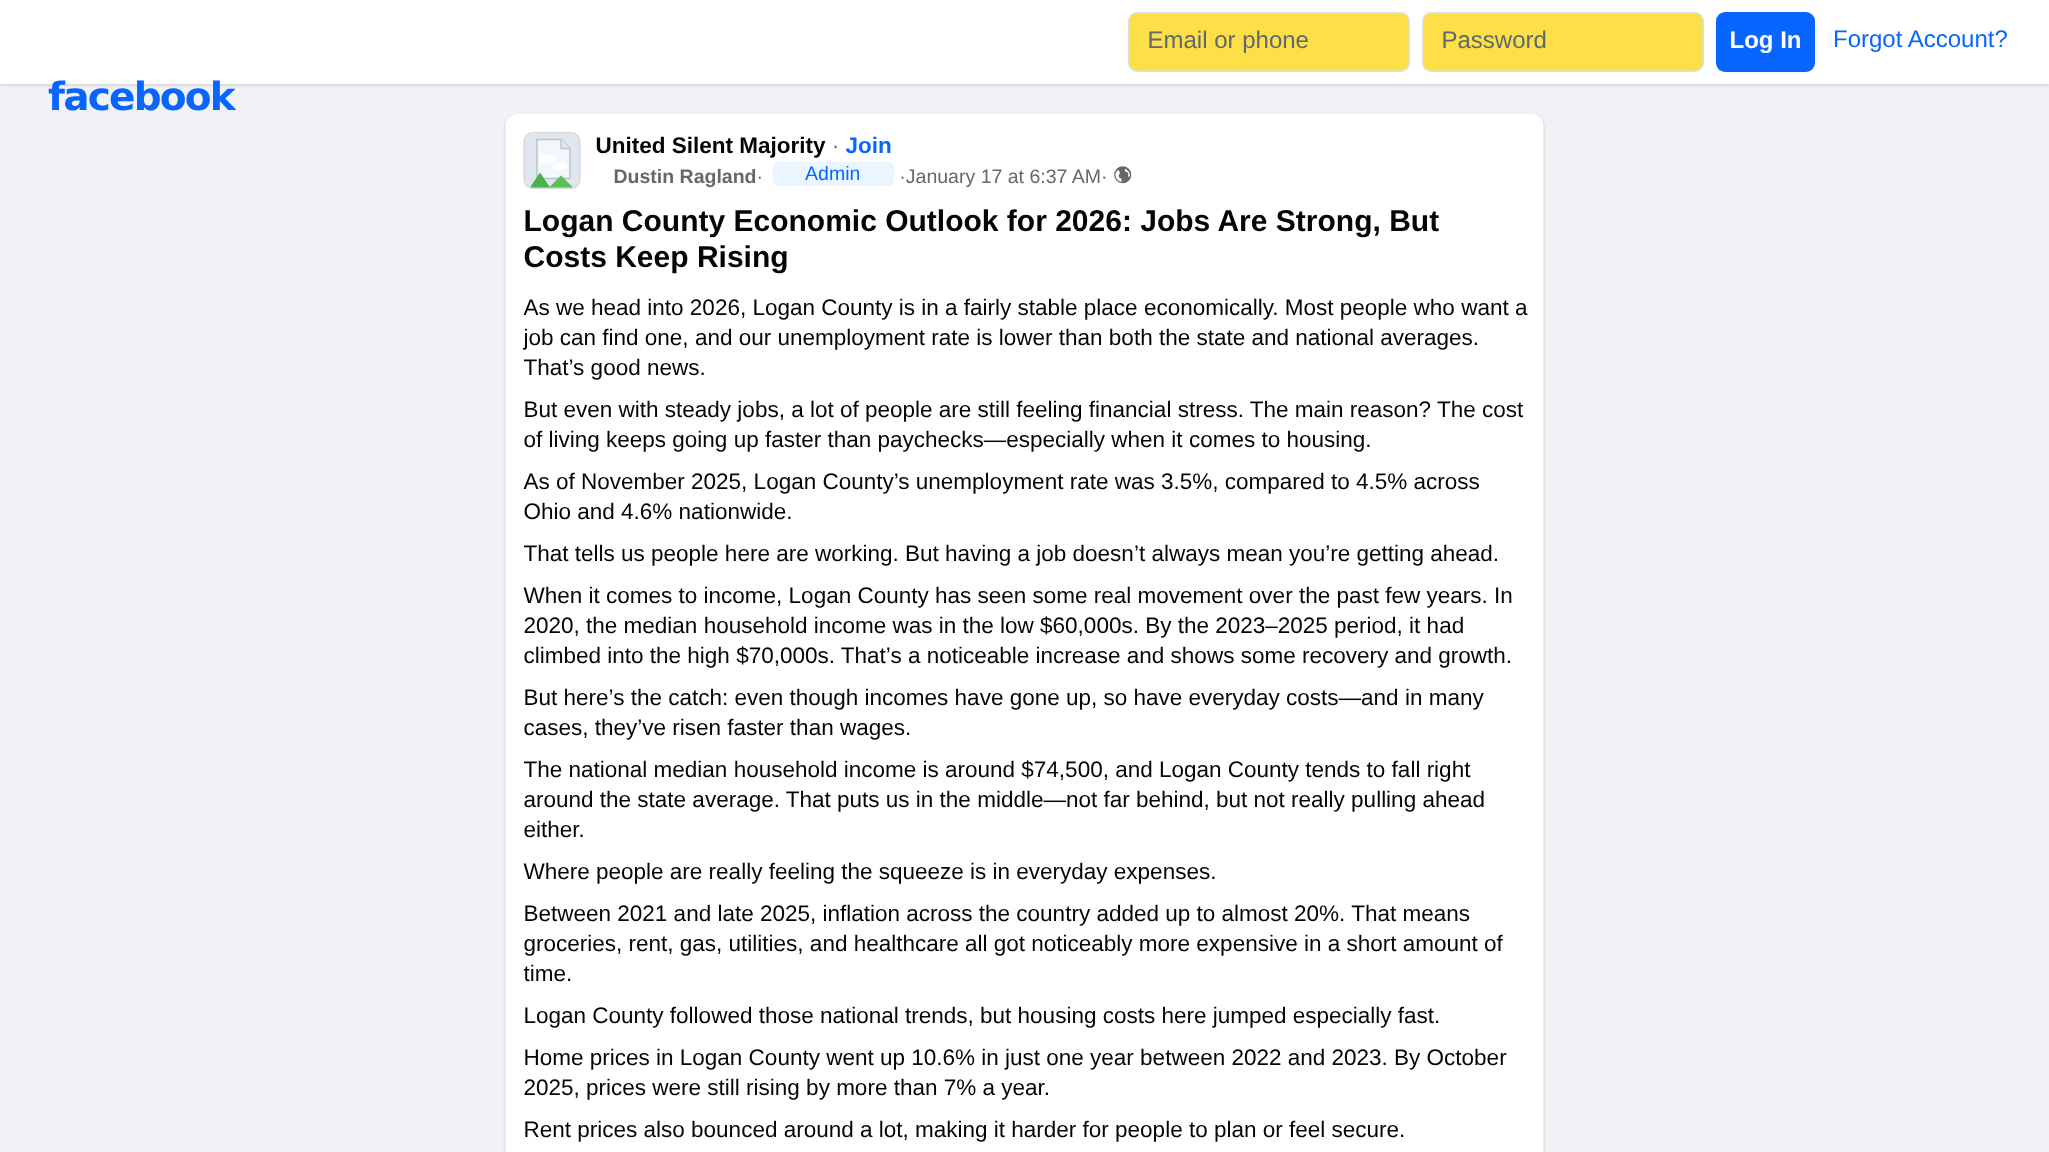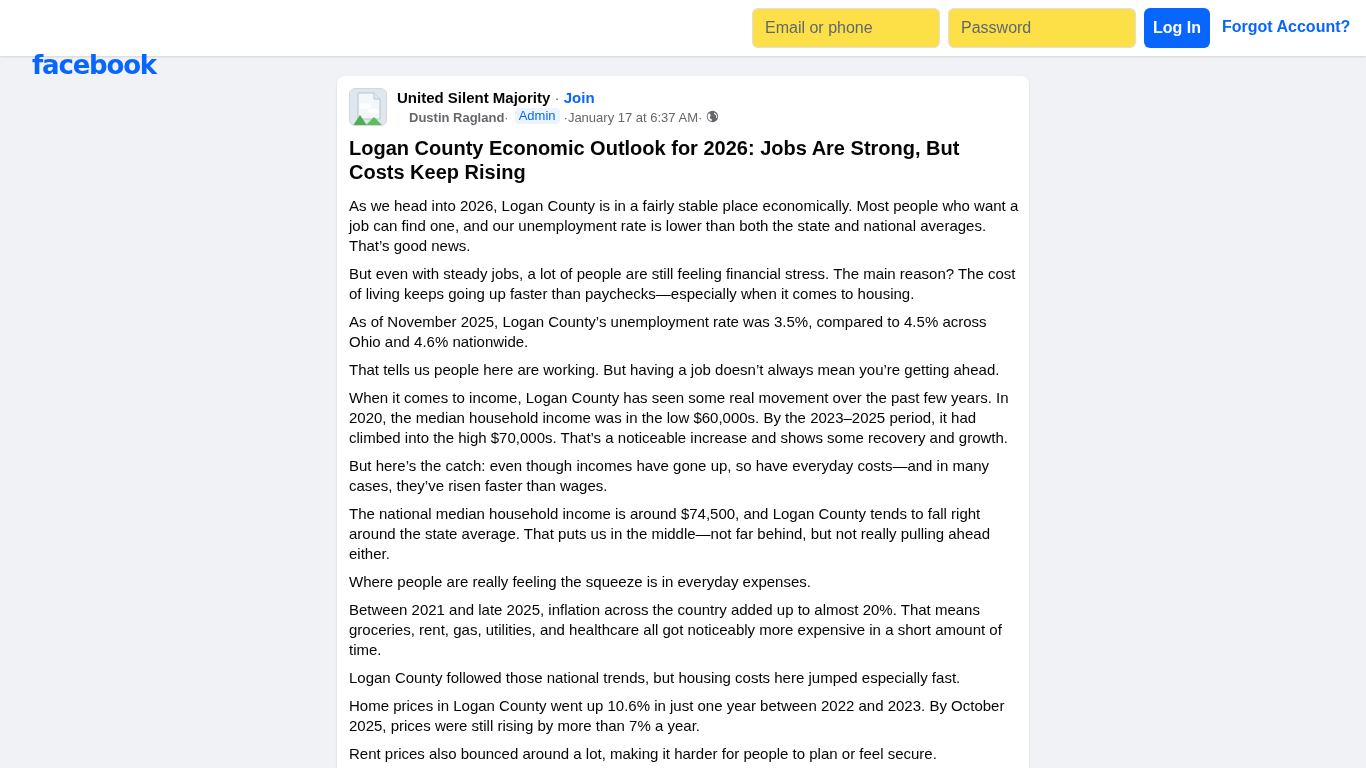--- a/index.html
+++ b/index.html
@@ -33,21 +33,21 @@
   .email-input { left: 752px; width: 188px; }
   .password-input { left: 948px; width: 188px; }
   .login-button {
     position: absolute; left: 1144px; top: 8px; width: 66px; height: 40px;
     background: #0866ff; color: #fff; border: none; border-radius: 6px;
     font-family: "Liberation Sans", sans-serif; font-weight: bold; font-size: 16px;
     cursor: pointer;
   }
   .forgot-link {
     position: absolute; left: 1222px; top: 18px;
-    color: #0866ff; font-size: 16px; font-weight: bold; text-decoration: none;
+    color: #0866ff; font-size: 16px; font-weight: normal; text-decoration: none;
     white-space: nowrap;
   }
 
   .post-card {
     position: absolute; left: 337px; top: 76px; width: 692px; height: 720px;
     background: #ffffff; border-radius: 8px;
     box-shadow: 0 1px 2px rgba(0,0,0,0.15);
   }
   .avatar {
     position: absolute; left: 12px; top: 12px; width: 38px; height: 38px;
@@ -62,21 +62,21 @@
   .group-line .sep { color: #65676b; font-weight: normal; }
   .join-link { color: #0866ff; text-decoration: none; font-weight: bold; }
   .meta-line {
     position: absolute; left: 72px; top: 34px;
     font-size: 13px; color: #65676b; white-space: nowrap;
     display: flex; 
   }
   .meta-line .author { font-weight: bold; color: #65676b; }
   .badge {
     display: inline-block; background: #ebf5ff; color: #0866ff;
-    border-radius: 4px; padding: 0 4px; margin: 0 4px 0 6px; font-size: 13px;
+    border-radius: 4px; padding: 0 22px; margin: 0 4px 0 6px; font-size: 13px;
     height: 16px; line-height: 16px; position: relative; top: -2px;
   }
   .globe { display: inline-block; margin-left: 4px; width: 13px; height: 13px; }
 
   .post-title {
     position: absolute; left: 12px; top: 60px; width: 660px;
     font-size: 20px; font-weight: bold; line-height: 24px; color: #050505;
   }
   .post-body {
     position: absolute; left: 12px; top: 120px; width: 670px;

